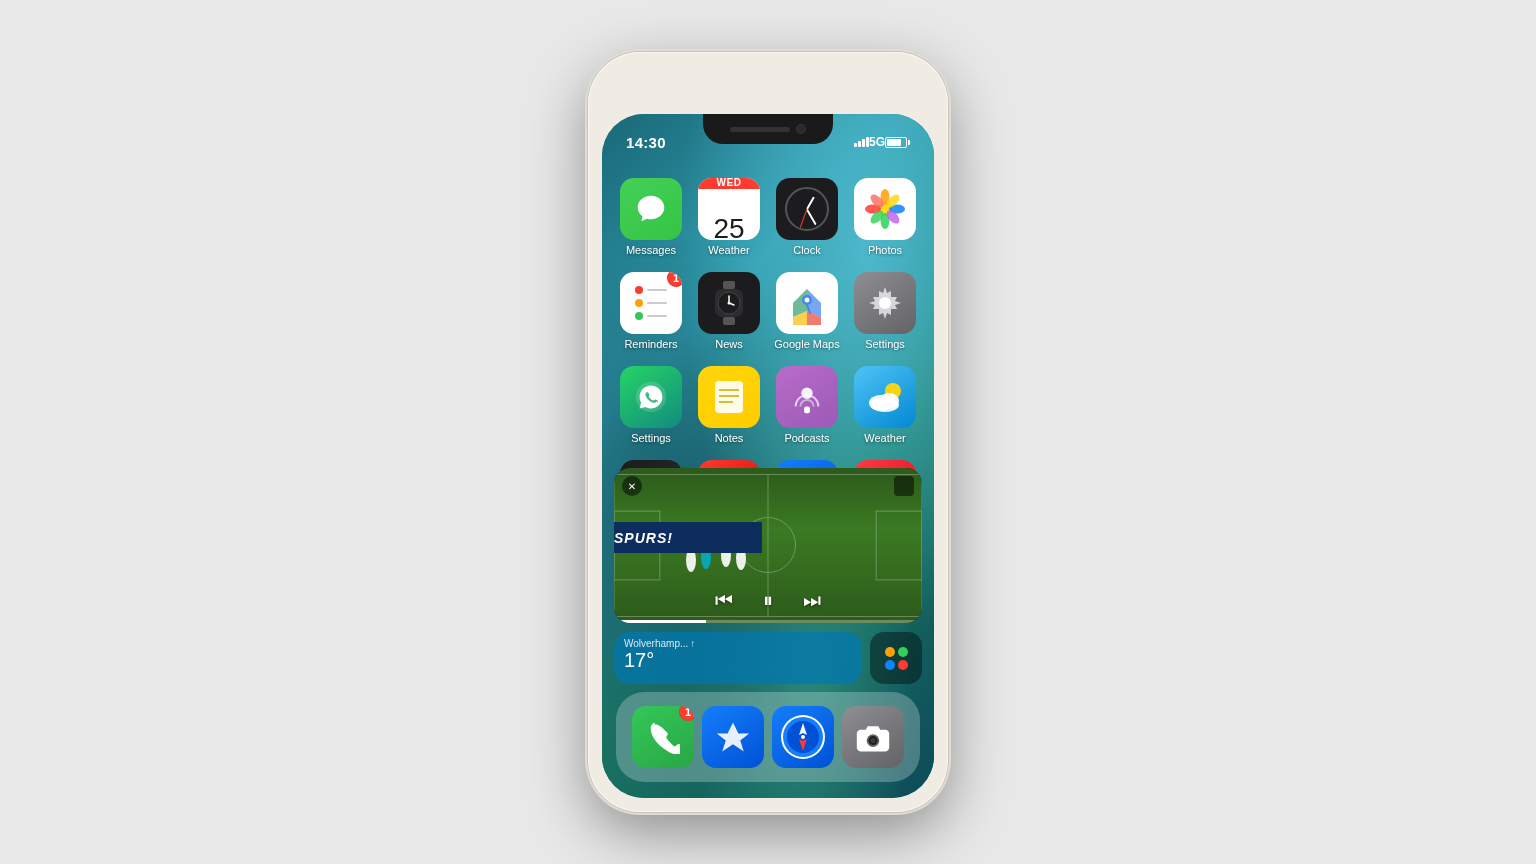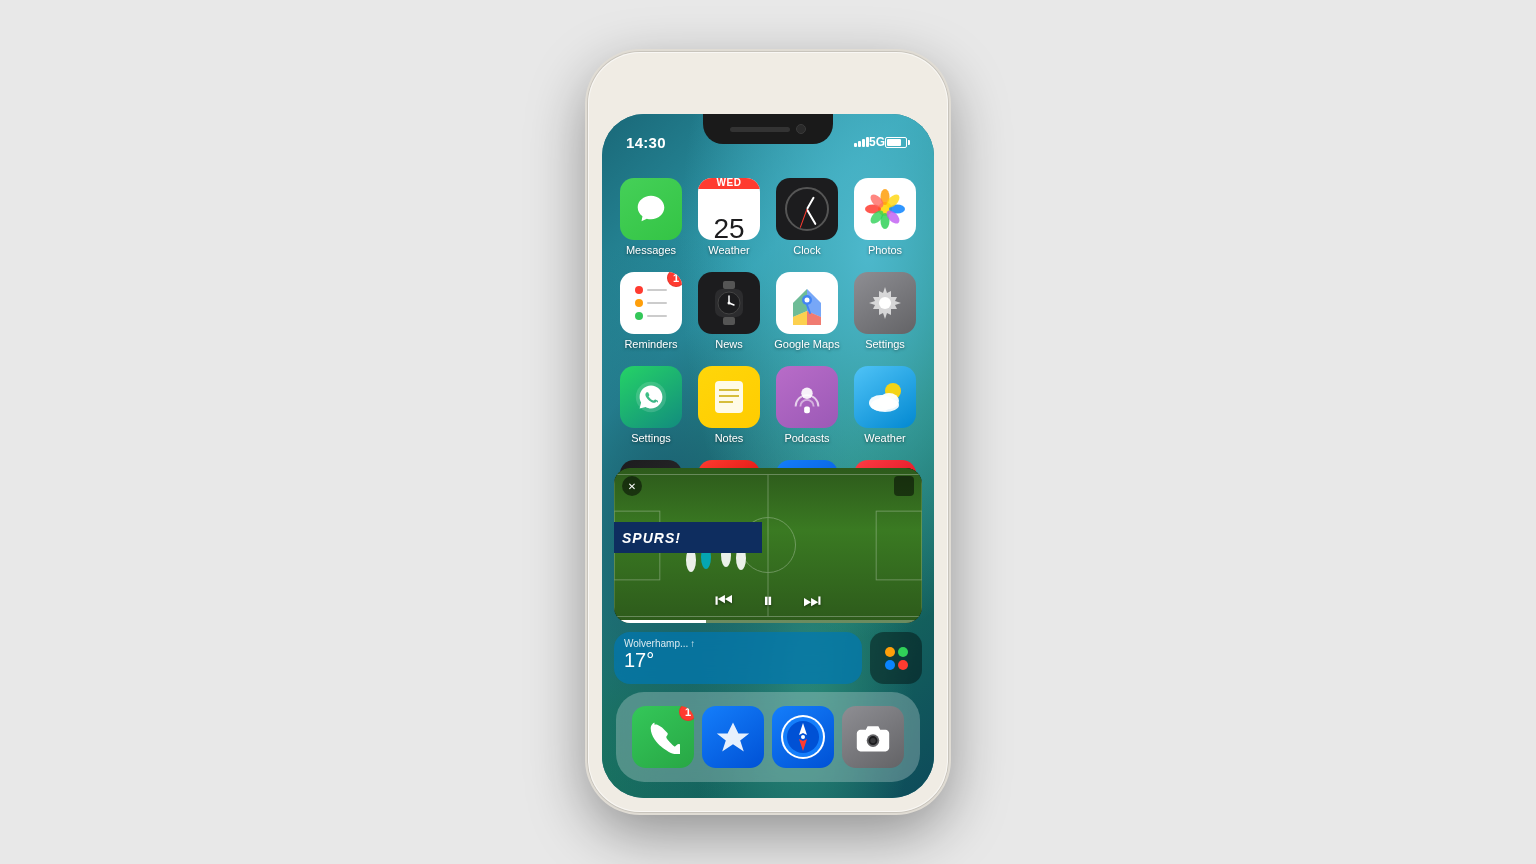--- a/index.html
+++ b/index.html
@@ -523,21 +523,20 @@
     
     .spurs-banner {
       position: absolute;
       left: 0;
       top: 35%;
       width: 48%;
       height: 20%;
       background: #0e2d5f;
       display: flex;
       align-items: center;
-      padding-left: 8px;
       overflow: hidden;
     }
     .spurs-text {
       color: white;
       font-size: 14px;
       font-weight: 900;
       letter-spacing: 1px;
       font-style: italic;
     }
 

